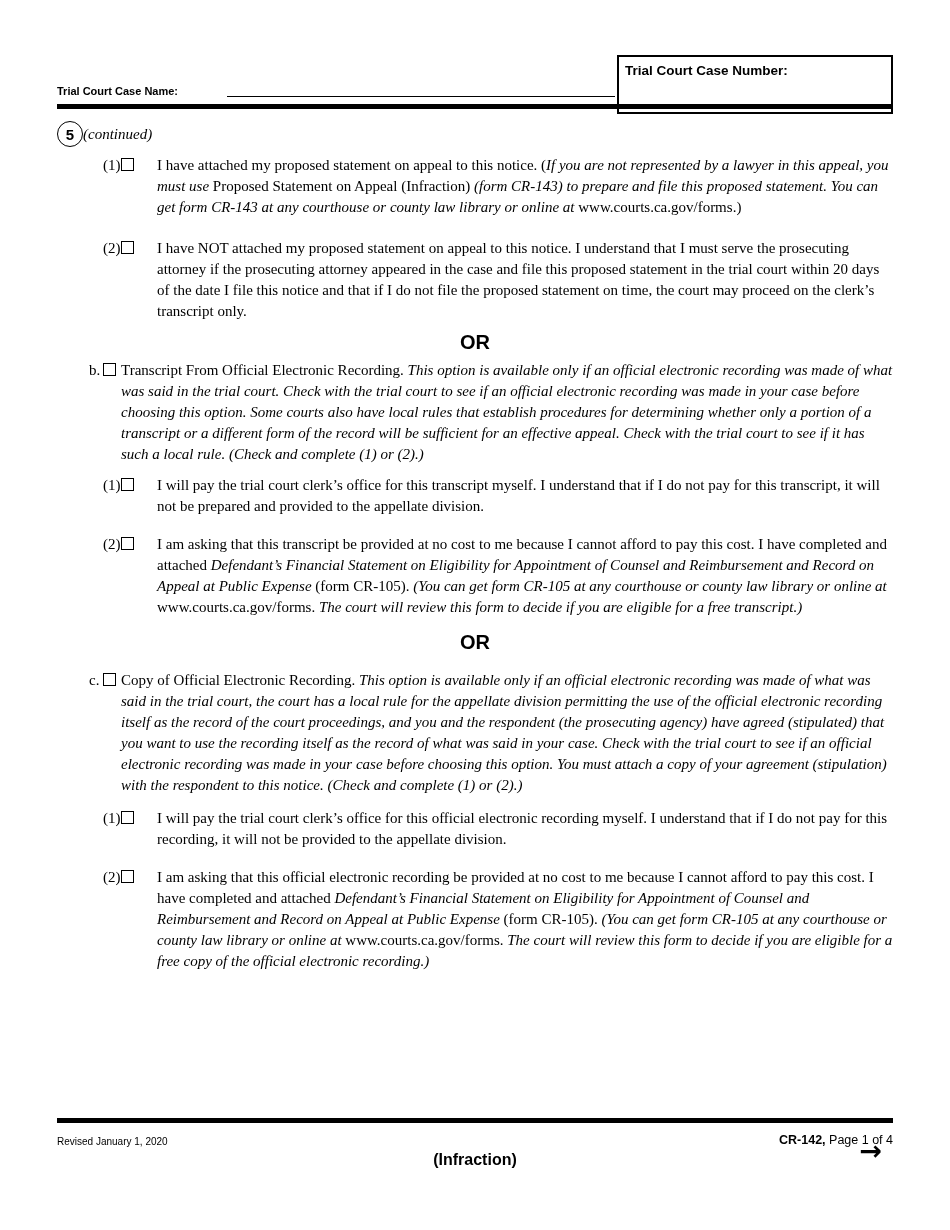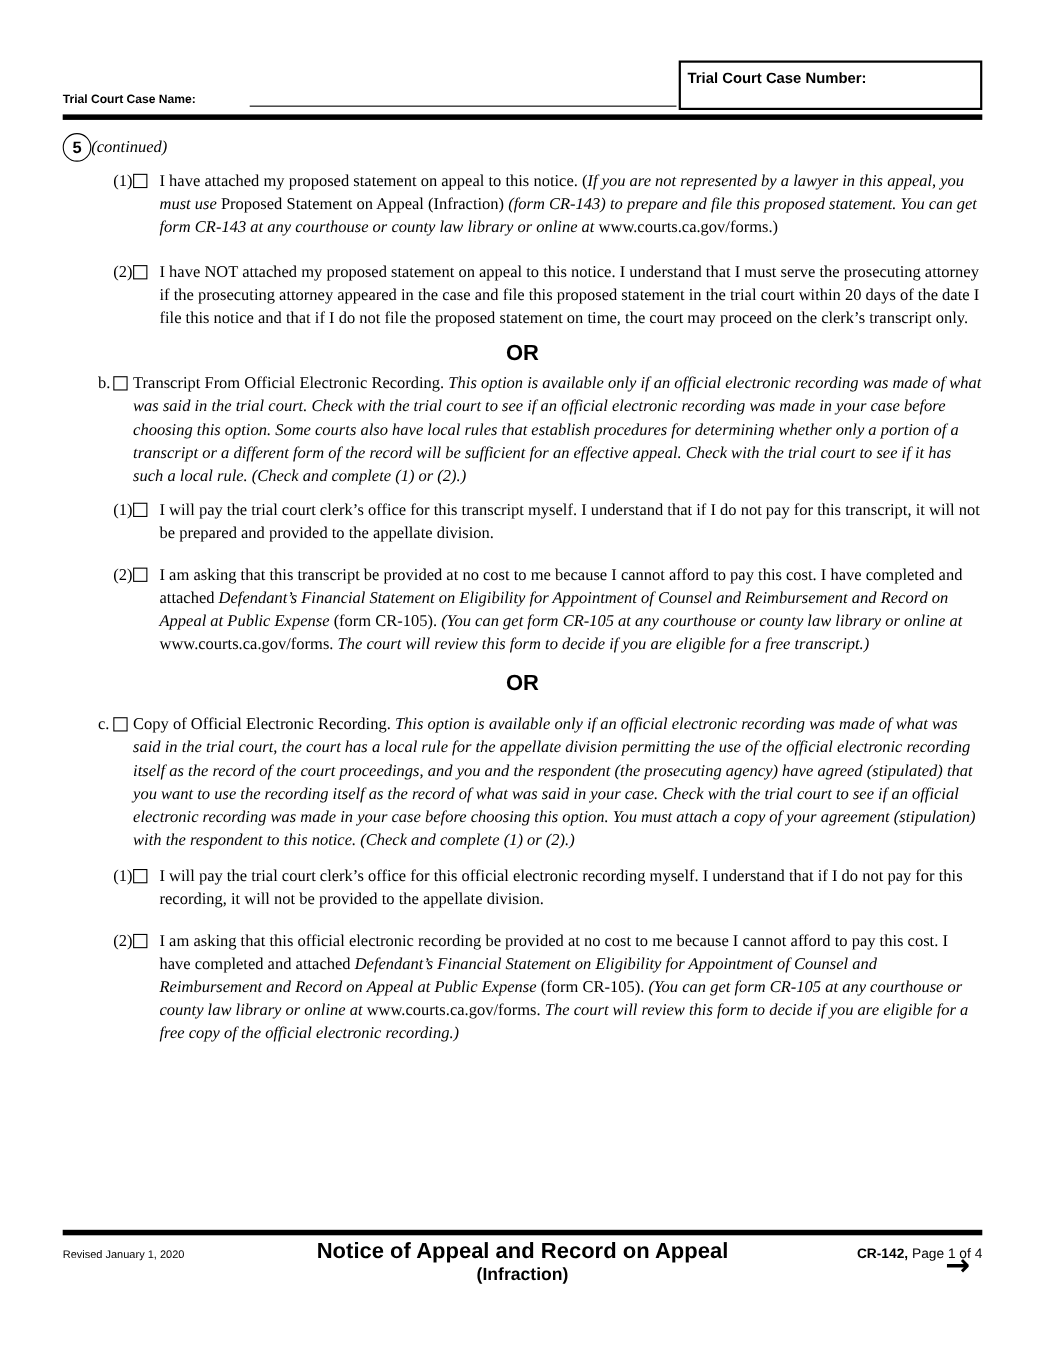--- a/index.html
+++ b/index.html
@@ -14,21 +14,21 @@
   
   .hdr-case-name-label {
     position:absolute; left:57px; top:81px;
     font-family:"Liberation Sans", sans-serif; font-weight:bold; font-size:11px;
   }
   .hdr-name-line {
     position:absolute; left:227px; top:68px; width:388px; height:29px;
     border-bottom:1.5px solid #000;
   }
   .hdr-case-number-box {
-    position:absolute; left:617px; top:55px; width:276px; height:45px;
+    position:absolute; left:617px; top:55px; width:276px; height:59px;
     border:2px solid #000; padding:3px 6px; background:#fff;
   }
   .hdr-case-number-label {
     font-family:"Liberation Sans", sans-serif; font-weight:bold; font-size:13.5px;
   }
   .hdr-rule {
     position:absolute; left:57px; top:104px; width:836px; height:5px; background:#000;
   }
 
   
@@ -39,21 +39,21 @@
     flex:none; width:26px; height:26px; border:1.5px solid #000; border-radius:50%;
     display:flex; align-items:center; justify-content:center;
     font-family:"Liberation Sans", sans-serif; font-weight:bold; font-size:15px; line-height:1;
   }
   .continued { font-style:italic; }
 
   .row { display:flex; align-items:flex-start; }
   .row .marker { flex:none; }
   .row-num { margin-left:46px; }
   .row-num .marker { width:18px; }
-  .row-num .text { margin-left:11px; }
+  .row-num .text { margin-left:23px; }
   .row-letter { margin-left:32px; }
   .row-letter .marker { width:14px; }
   .row-letter .text { margin-left:5px; }
   .text { flex:1; }
 
   .checkbox {
     flex:none; width:13px; height:13px; border:1px solid #000; background:#fff;
     margin-top:3px; cursor:pointer;
   }
 
@@ -169,20 +169,19 @@
     <div class="row row-num mt-c2">
       <span class="marker">(2)</span>
       <span class="checkbox"></span>
       <div class="text"><span class="seg-r">I am asking that this official electronic recording be provided at no cost to me because I cannot afford to pay this cost. I have completed and attached </span><span class="seg-i">Defendant’s Financial Statement on Eligibility for Appointment of Counsel and Reimbursement and Record on Appeal at Public Expense </span><span class="seg-r">(form CR-105). </span><span class="seg-i">(You can get form CR-105 at any courthouse or county law library or online at </span><span class="seg-r">www.courts.ca.gov/forms. </span><span class="seg-i">The court will review this form to decide if you are eligible for a free copy of the official electronic recording.)</span></div>
     </div>
 
   </div>
 
   <div class="footer-rule"></div>
   <div class="footer-revised">Revised January 1, 2020</div>
-  <div class="footer-title">Notice of Appeal and Record on Appeal</div>
   <div class="footer-subtitle">(Infraction)</div>
   <div class="footer-form">
     <span class="num">CR-142,</span><span> Page 1 of 4</span>
   </div>
   <div class="footer-arrow">→</div>
 
 </div>
 
 </body></html>

